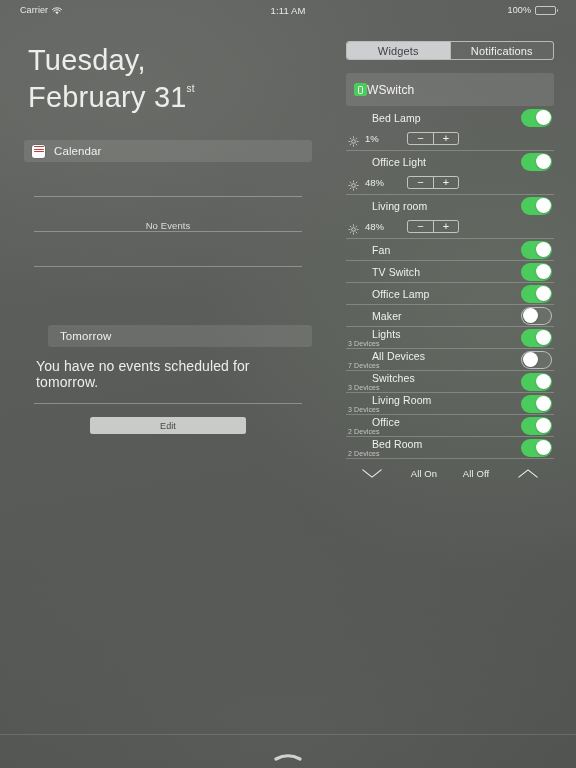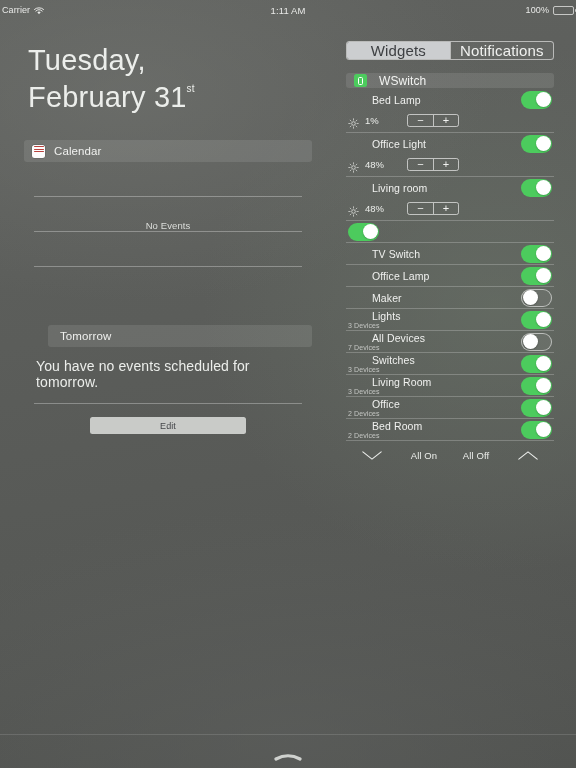--- a/index.html
+++ b/index.html
@@ -16,21 +16,21 @@
       radial-gradient(ellipse 420px 380px at 86% 40%, rgba(112,125,110,0.40), rgba(112,125,110,0) 70%),
       radial-gradient(ellipse 600px 320px at 50% 96%, rgba(95,97,95,0.55), rgba(95,97,95,0) 72%),
       linear-gradient(170deg, #60625f 0%, #5b5d5a 40%, #565855 72%, #4f514e 100%);
     position: relative;
   }
 
   
   .statusbar {
     position: absolute; top: 0; left: 0; right: 0; height: 20px;
     display: flex; align-items: center;
-    padding: 0 2px;
+    padding: 0 20px;
     color: #e9eae8; font-size: 9px;
     letter-spacing: .1px;
   }
   .sb-left { display: flex; align-items: center; gap: 4px; flex: 1; }
   .sb-center { flex: 0 0 auto; font-size: 9.5px; }
   .sb-right { display: flex; align-items: center; justify-content: flex-end; gap: 4px; flex: 1; }
   .wifi-ico { display: inline-block; width: 10px; height: 8px; position: relative; top: 1px; }
   .batt {
     width: 21px; height: 9px; border: 1px solid rgba(233,234,232,.75);
     border-radius: 2px; position: relative; padding: 1px;
@@ -110,34 +110,34 @@
   
   .segmented {
     height: 19px;
     border: 1px solid rgba(255,255,255,0.55);
     border-radius: 3.5px;
     display: flex; overflow: hidden;
     background: rgba(255,255,255,0.04);
   }
   .seg {
     flex: 1; display: flex; align-items: center; justify-content: center;
-    font-size: 15px; letter-spacing: .15px; cursor: pointer;
+    font-size: 11px; letter-spacing: .15px; cursor: pointer;
     color: #f0f1ef;
   }
   .seg + .seg { border-left: 1px solid rgba(255,255,255,0.55); }
   .seg.active { background: #ccced0; color: #3e4043; }
 
   
   .rw-header {
     margin-top: 13px;
-    height: 15px;
+    height: 33px;
     background: rgba(255,255,255,0.10);
     border-radius: 3px;
     display: flex; align-items: center;
-    padding: 0 8px; gap: 12px;
+    padding: 0 8px; gap: 0;
   }
   .ws-ico {
     width: 13px; height: 13px; border-radius: 2.5px;
     background: #4ccb5d; flex: none;
     display: flex; align-items: center; justify-content: center;
   }
   .ws-ico span {
     display: block; width: 5px; height: 8px;
     border: 1.2px solid #ffffff; border-radius: 1.5px;
   }
@@ -394,20 +394,23 @@
           <span class="bright-val">48%</span>
           <div class="stepper">
             <button class="step-btn">−</button>
             <button class="step-btn">+</button>
           </div>
         </div>
       </div>
 
       <div class="row">
         <div class="row-main">
+          <div class="row-label-wrap">
+            <span class="row-label">Fan</span>
+          </div>
           <div class="toggle on">
               <span class="knob"></span>
             </div>
         </div>
       </div>
 
       <div class="row">
         <div class="row-main">
           <div class="row-label-wrap">
             <span class="row-label">TV Switch</span>

